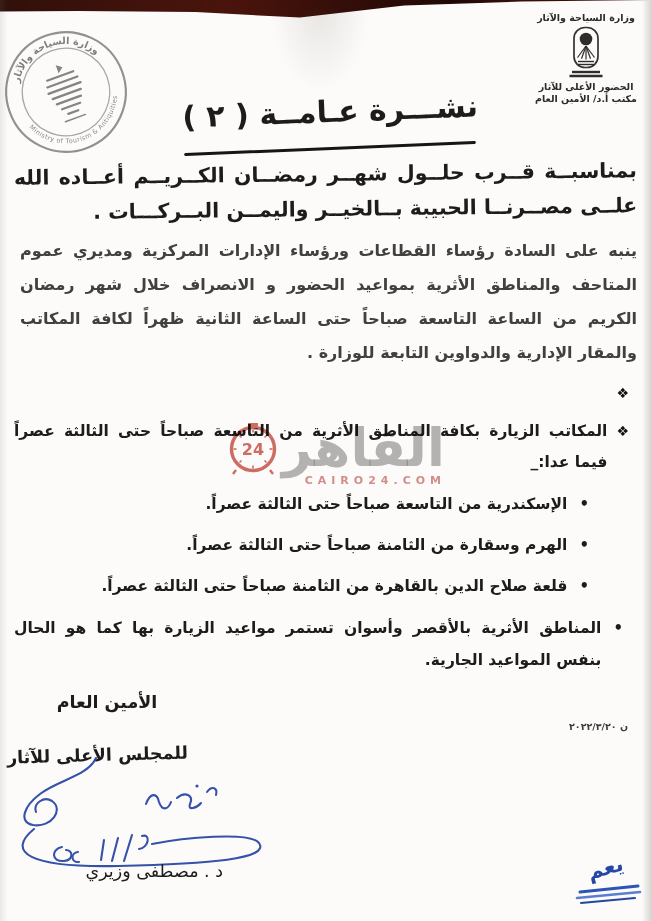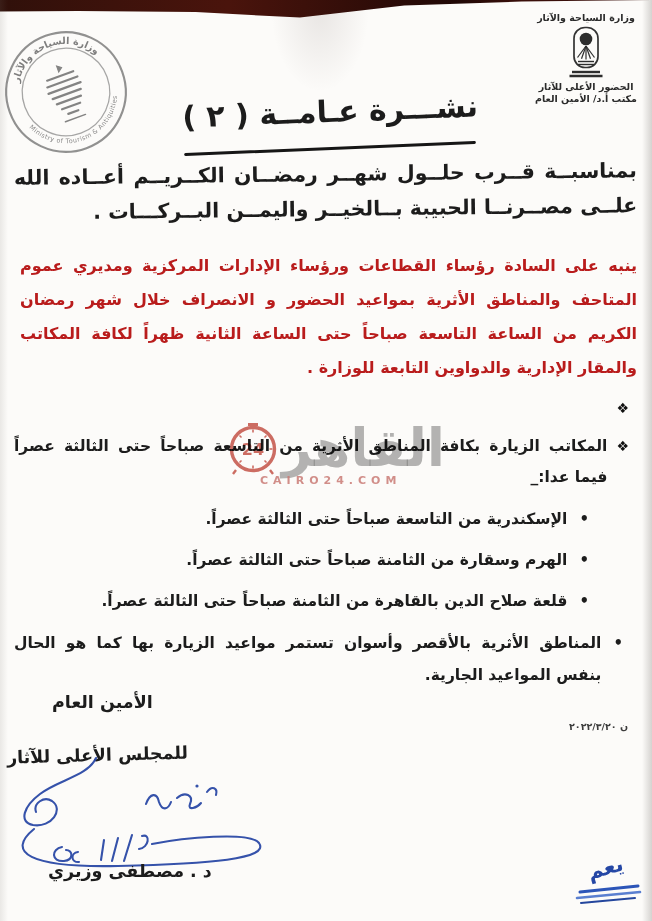--- a/index.html
+++ b/index.html
@@ -56,62 +56,62 @@
   }
 
   
   .content{position:absolute;left:14px;right:15px;top:157px;direction:rtl;}
   .intro{
     font-size:20.5px;font-weight:bold;line-height:35px;
     text-align:justify;text-align-last:right;
     transform:rotate(-.7deg);
   }
   .bodypara{
-    margin-top:22px;font-size:16px;font-weight:bold;line-height:34px;
-    text-align:justify;text-align-last:right;color:#b91c1c;
+    margin-top:7px;font-size:16px;font-weight:bold;line-height:34px;
+    text-align:justify;text-align-last:right;color:#404040;
     padding-left:6px;
   }
   .dlist{margin-top:8px;}
   .d-item{display:flex;gap:9px;padding-right:8px;margin-top:7px;
     font-size:15.5px;font-weight:bold;line-height:31px;}
   .d-marker{flex:0 0 auto;font-size:14px;line-height:31px;color:#111;}
   .d-text{text-align:justify;text-align-last:right;}
   .rlist{margin-top:10px;}
   .r-item{display:flex;gap:12px;margin-top:11px;margin-right:48px;
     font-size:15.5px;font-weight:bold;line-height:30px;}
   .r-item.wide{margin-right:14px;line-height:32px;}
   .r-marker{flex:0 0 auto;font-size:15px;}
   .r-text{text-align:justify;text-align-last:right;}
 
   
   .watermark{
     position:absolute;left:226px;top:418px;width:220px;
-    pointer-events:none;mix-blend-mode:multiply;
+    pointer-events:none;mix-blend-mode:multiply;text-align:right;
   }
   .wm-row{display:flex;align-items:center;gap:2px;}
   .wm-text{
     font-size:52px;font-weight:bold;color:rgba(120,120,120,.55);
     direction:rtl;line-height:58px;letter-spacing:1px;
   }
   .wm-site{
     margin-top:-4px;padding-left:34px;
     font-size:11px;letter-spacing:5px;color:rgba(205,125,120,.85);
     font-weight:bold;
   }
 
   
-  .sig-role1{position:absolute;left:52px;top:692px;width:110px;text-align:left;
+  .sig-role1{position:absolute;left:52px;top:692px;width:110px;text-align:center;
     font-size:17.5px;font-weight:bold;direction:rtl;}
   .sig-date{position:absolute;right:24px;top:721px;font-size:9.5px;color:#3c3c3c;
     direction:rtl;letter-spacing:1px;font-weight:bold;}
   .sig-role2{position:absolute;left:13px;top:745px;width:175px;text-align:center;
     font-size:17.5px;font-weight:bold;direction:rtl;transform:rotate(-1.6deg);white-space:nowrap;}
   .sig-scribble{position:absolute;left:0;top:752px;width:300px;height:138px;}
-  .sig-name{position:absolute;left:48px;top:861px;width:175px;text-align:left;
-    font-size:17.5px;font-weight:bold;direction:rtl;white-space:nowrap;}
+  .sig-name{position:absolute;left:48px;top:861px;width:175px;text-align:right;
+    font-size:17.5px;font-weight:normal;direction:rtl;white-space:nowrap;}
   .approval{position:absolute;right:6px;top:843px;width:78px;height:74px;}
 </style>
 </head>
 <body>
 
 <div class="page">
 
   <div class="top-wedge"></div>
   <div class="crease-shadow"></div>
   <div class="left-edge-shadow"></div>

